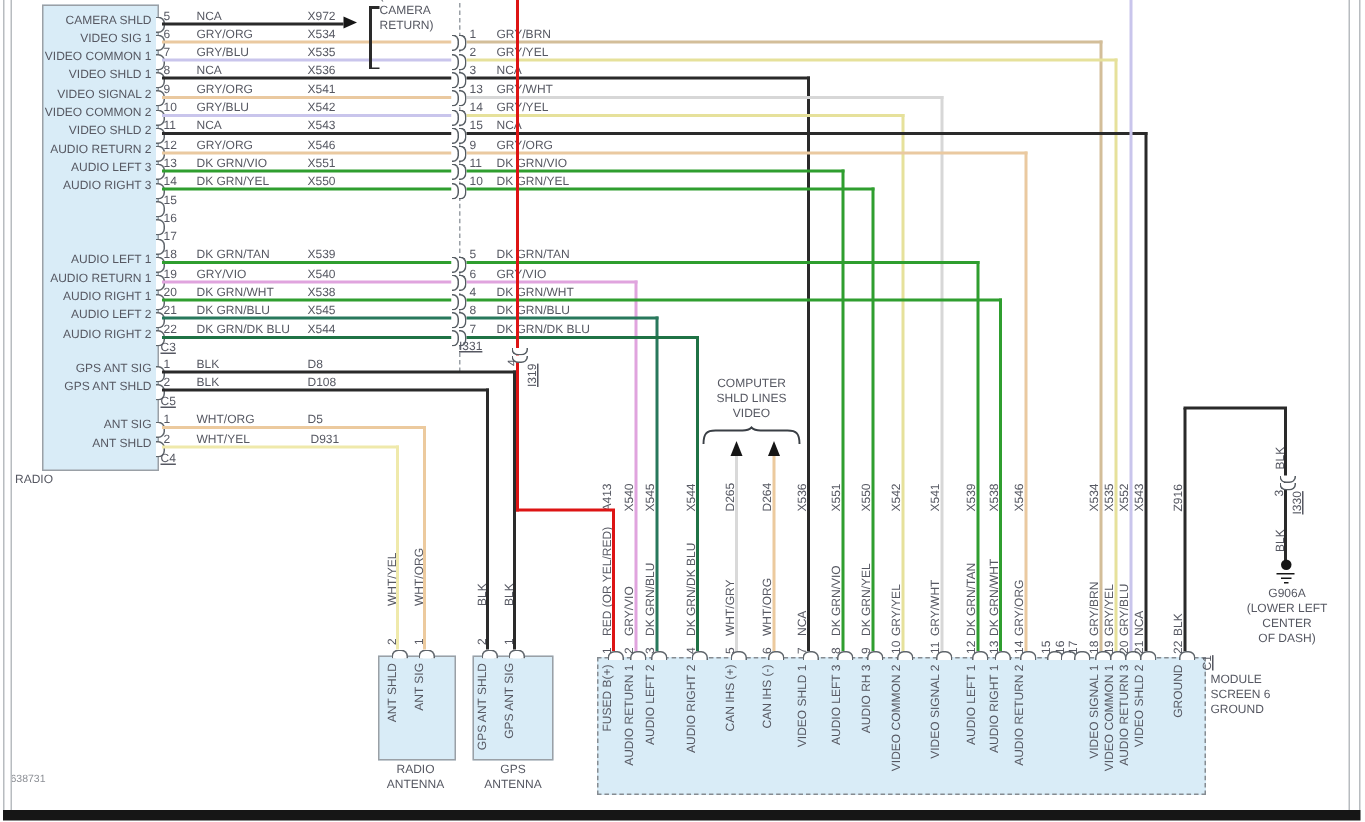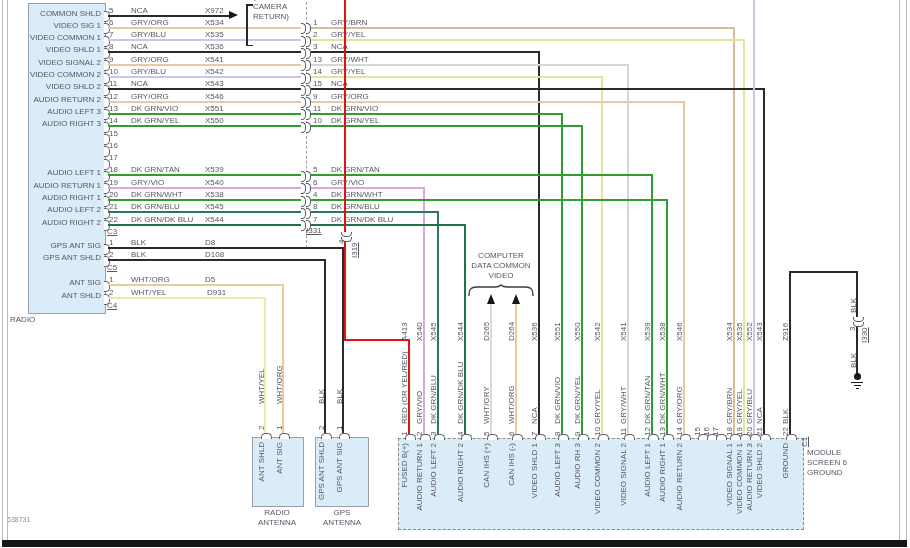--- a/index.html
+++ b/index.html
@@ -44,34 +44,40 @@
   <div class="t" id="lbl-radio">RADIO</div>
 
   <div id="backup-cam">
     <div class="tl">(REAR VIEW</div>
     <div class="tl">CAMERA</div>
     <div class="tl">RETURN)</div>
   </div>
 
   <div id="computer-lines">
     <div class="tl">COMPUTER</div>
-    <div class="tl">DATA COMMON</div>
+    <div class="tl">SHLD LINES</div>
     <div class="tl">VIDEO</div>
   </div>
 
   <svg id="brace" width="66" height="12" viewBox="0 0 66 12" style="position:absolute;left:468px;top:284px">
     <path d="M1,12 C1,5 3,3 9,3 L27,3 C31,3 33,1 33,1 C33,1 35,3 39,3 L57,3 C63,3 65,5 65,12" fill="none" stroke="#3a3f45" stroke-width="1.3"></path>
   </svg>
 
   <div id="module-name">
     <div class="tl">MODULE</div>
     <div class="tl">SCREEN 6</div>
     <div class="tl">GROUND</div>
   </div>
 
+  <div id="ground-name">
+    <div class="tl" style="white-space:normal">G906A</div>
+    <div class="tl">(LOWER LEFT</div>
+    <div class="tl">CENTER</div>
+    <div class="tl">OF DASH)</div>
+  </div>
 
   <div id="ant-radio-name">
     <div class="tl">RADIO</div>
     <div class="tl">ANTENNA</div>
   </div>
 
   <div id="ant-gps-name">
     <div class="tl">GPS</div>
     <div class="tl">ANTENNA</div>
   </div>
@@ -81,21 +87,21 @@
     <div class="a" style="left: 7px; top: 0px; width: 1px; height: 540px; background: rgb(184, 188, 192);"></div>
     <div class="a" style="left: 899px; top: 0px; width: 1px; height: 540px; background: rgb(184, 188, 192);"></div>
     <div class="a" style="left: 906px; top: 0px; width: 1px; height: 540px; background: rgb(184, 188, 192);"></div>
     <div class="a" style="left: 2px; top: 540px; width: 905px; height: 7px; background: rgb(22, 22, 22);"></div>
     <div class="bluebox" style="left: 28px; top: 3px; width: 76px; height: 309px;"></div>
     <div class="a" style="left: 305.5px; top: 2px; width: 0px; height: 246px; border-left: 1px dashed rgb(154, 160, 166);"></div>
     <div class="bumpR" style="left: 104px; top: 11px;"></div>
     <div class="t" style="left: 109px; top: 5.5px;">5</div>
     <div class="t" style="left: 131px; top: 5.5px;">NCA</div>
     <div class="t" style="left: 205px; top: 5.5px;">X972</div>
-    <div class="t tr" style="top: 8.5px; right: 809px;">COMMON SHLD</div>
+    <div class="t tr" style="top: 8.5px; right: 809px;">CAMERA SHLD</div>
     <div class="a" style="left: 108px; top: 14.5px; width: 121px; height: 2px; background: rgb(42, 42, 42);"></div>
     <div class="bumpR" style="left: 104px; top: 23.3px;"></div>
     <div class="t" style="left: 109px; top: 17.8px;">6</div>
     <div class="t" style="left: 131px; top: 17.8px;">GRY/ORG</div>
     <div class="t" style="left: 205px; top: 17.8px;">X534</div>
     <div class="t tr" style="top: 20.8px; right: 809px;">VIDEO SIG 1</div>
     <div class="a" style="left: 108px; top: 26.8px; width: 193px; height: 2px; background: rgb(234, 201, 160);"></div>
     <div class="bumpR" style="left: 104px; top: 35.6px;"></div>
     <div class="t" style="left: 109px; top: 30.1px;">7</div>
     <div class="t" style="left: 131px; top: 30.1px;">GRY/BLU</div>

